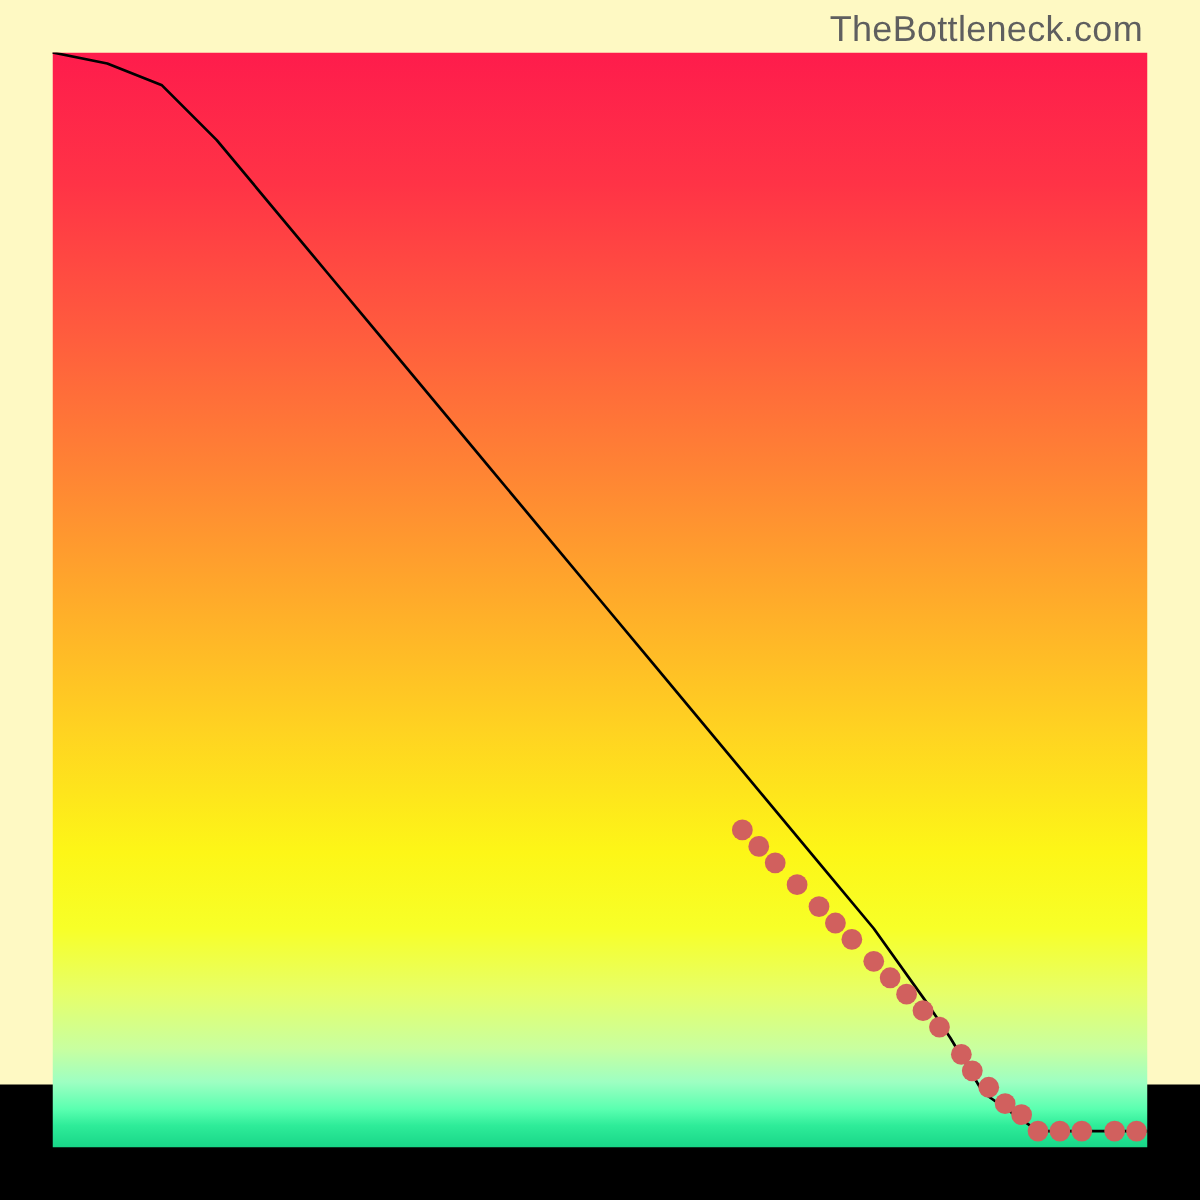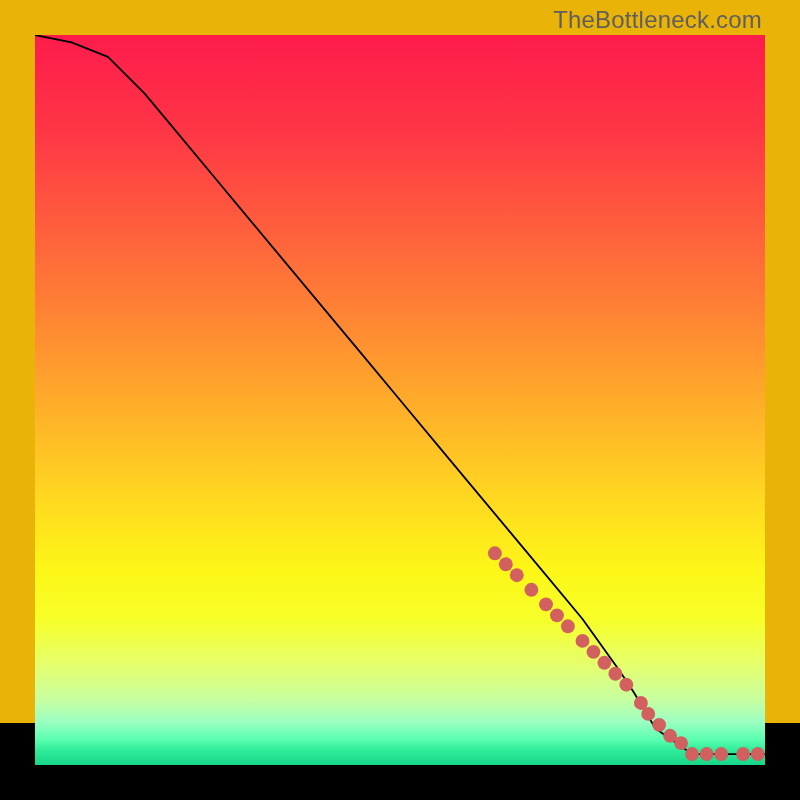--- a/index.html
+++ b/index.html
@@ -10,21 +10,21 @@
     background: #000;
     overflow: hidden;
     font-family: Arial, Helvetica, sans-serif;
   }
   .frame {
     position: absolute;
     left: 0;
     top: 0;
     width: 800px;
     height: 723px;
-    background: #eab308;
+    background: #fef9c3;
   }
   .plot {
     position: absolute;
     
     left: 35px;
     top: 35px;
     width: 730px;
     height: 730px;
   }
   .watermark {

